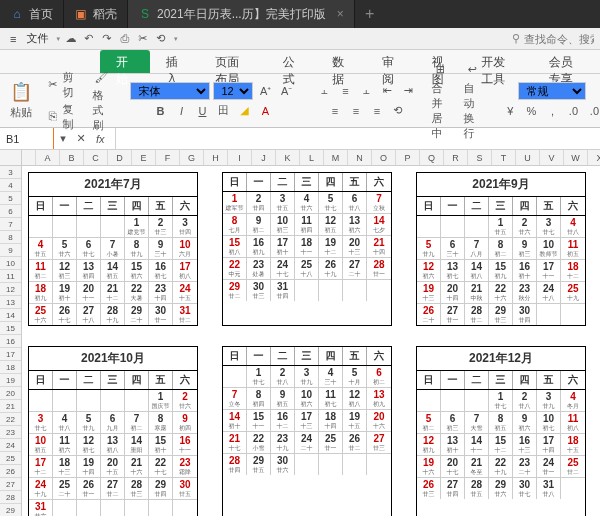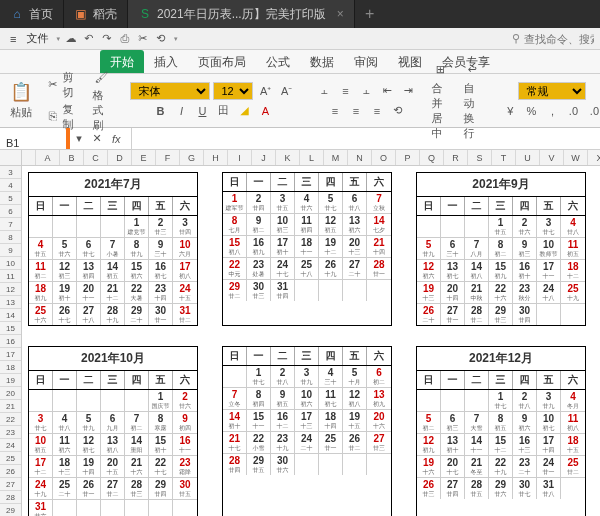--- a/index.html
+++ b/index.html
@@ -8,31 +8,31 @@
 .ttab{display:flex;align-items:center;padding:0 10px;color:#ccc;font-size:12px;gap:5px;border-right:1px solid #1a1a1a}
 .ttab.active{background:#3a3a3a}
 .ticon{width:14px;height:14px;display:inline-flex;align-items:center;justify-content:center}
 .newtab{width:30px;color:#888;display:flex;align-items:center;justify-content:center;font-size:16px}
 .menubar{height:22px;background:#f0f0f0;border-bottom:1px solid #d0d0d0;display:flex;align-items:center;padding:0 6px;gap:2px;font-size:11px}
 .mbtn{padding:2px 4px;color:#333}
 .mico{width:18px;display:inline-flex;justify-content:center;color:#555}
 .msearch{margin-left:auto;display:flex;align-items:center;gap:4px;color:#888}
 .msearch input{border:none;background:transparent;font-size:11px;width:70px}
 .ribbontabs{height:24px;background:#f7f7f7;border-bottom:1px solid #d0d0d0;display:flex;align-items:stretch;padding-left:100px;font-size:12px}
-.rtab{padding:4px 10px;color:#444}
+.rtab{padding:4px 16px;color:#444}
 .rtab.active{background:#1a9e55;color:#fff;border-radius:3px 3px 0 0}
 .ribbon{height:54px;background:#f7f7f7;border-bottom:1px solid #c5c5c5;display:flex;align-items:center;padding:0 6px;gap:6px;font-size:11px;color:#555}
 .rgroup{display:flex;flex-direction:column;align-items:center;gap:2px;padding:0 4px}
 .rrow{display:flex;align-items:center;gap:3px}
-.rsel{height:18px;border:1px solid #ccc;background:#eab308;font-size:11px;padding:0 3px}
+.rsel{height:18px;border:1px solid #ccc;background:#3b82f6;font-size:11px;padding:0 3px}
 .ricon{width:18px;height:18px;display:inline-flex;align-items:center;justify-content:center;color:#555}
 .rsep{width:1px;height:40px;background:#d5d5d5}
 .rbig{font-size:18px;color:#666}
 .namebox{height:22px;background:#fff;border-bottom:1px solid #d0d0d0;display:flex;align-items:center}
-.nb{width:70px;height:100%;border-right:4px solid #f97316;display:flex;align-items:flex-end;padding:0 6px}
+.nb{width:54px;height:100%;border-right:1px solid #f97316;display:flex;align-items:center;padding:0 6px}
 .fx{padding:0 6px;color:#555;font-style:italic;width:26px;text-align:center;border-right:1px solid #d0d0d0;height:100%;display:flex;align-items:center}
 .sheet{display:flex;height:calc(516px - 150px);overflow:hidden}
 .rowhdrs{width:22px;background:#f3f3f3;border-right:1px solid #ccc}
 .gridwrap{flex:1;overflow:hidden}
 .colhdrs{height:16px;background:#f3f3f3;border-bottom:1px solid #ccc;display:flex}
 .ch{border-right:1px solid #d8d8d8;text-align:center;font-size:9px;color:#555;line-height:16px;width:24px;flex-shrink:0}
 .ch.first{width:14px}
 .rh{height:13px;border-bottom:1px solid #d8d8d8;text-align:center;font-size:8px;color:#555;line-height:13px}
 .grid{position:relative;padding:6px 0 0 6px}
 .calrow{display:flex;gap:24px;margin-bottom:20px}
@@ -83,20 +83,21 @@
 </div>
 
 <div class="ribbontabs" id="ribbontabs">
     <div class="rtab active">开始</div>
     <div class="rtab">插入</div>
     <div class="rtab">页面布局</div>
     <div class="rtab">公式</div>
     <div class="rtab">数据</div>
     <div class="rtab">审阅</div>
     <div class="rtab">视图</div>
+    <div class="rtab">开发工具</div>
     <div class="rtab">会员专享</div>
   </div>
 
 <div class="ribbon">
   <div class="rgroup">
     <span class="rbig">📋</span>
     <span>粘贴</span>
   </div>
   <div class="rgroup">
     <div class="rrow">

